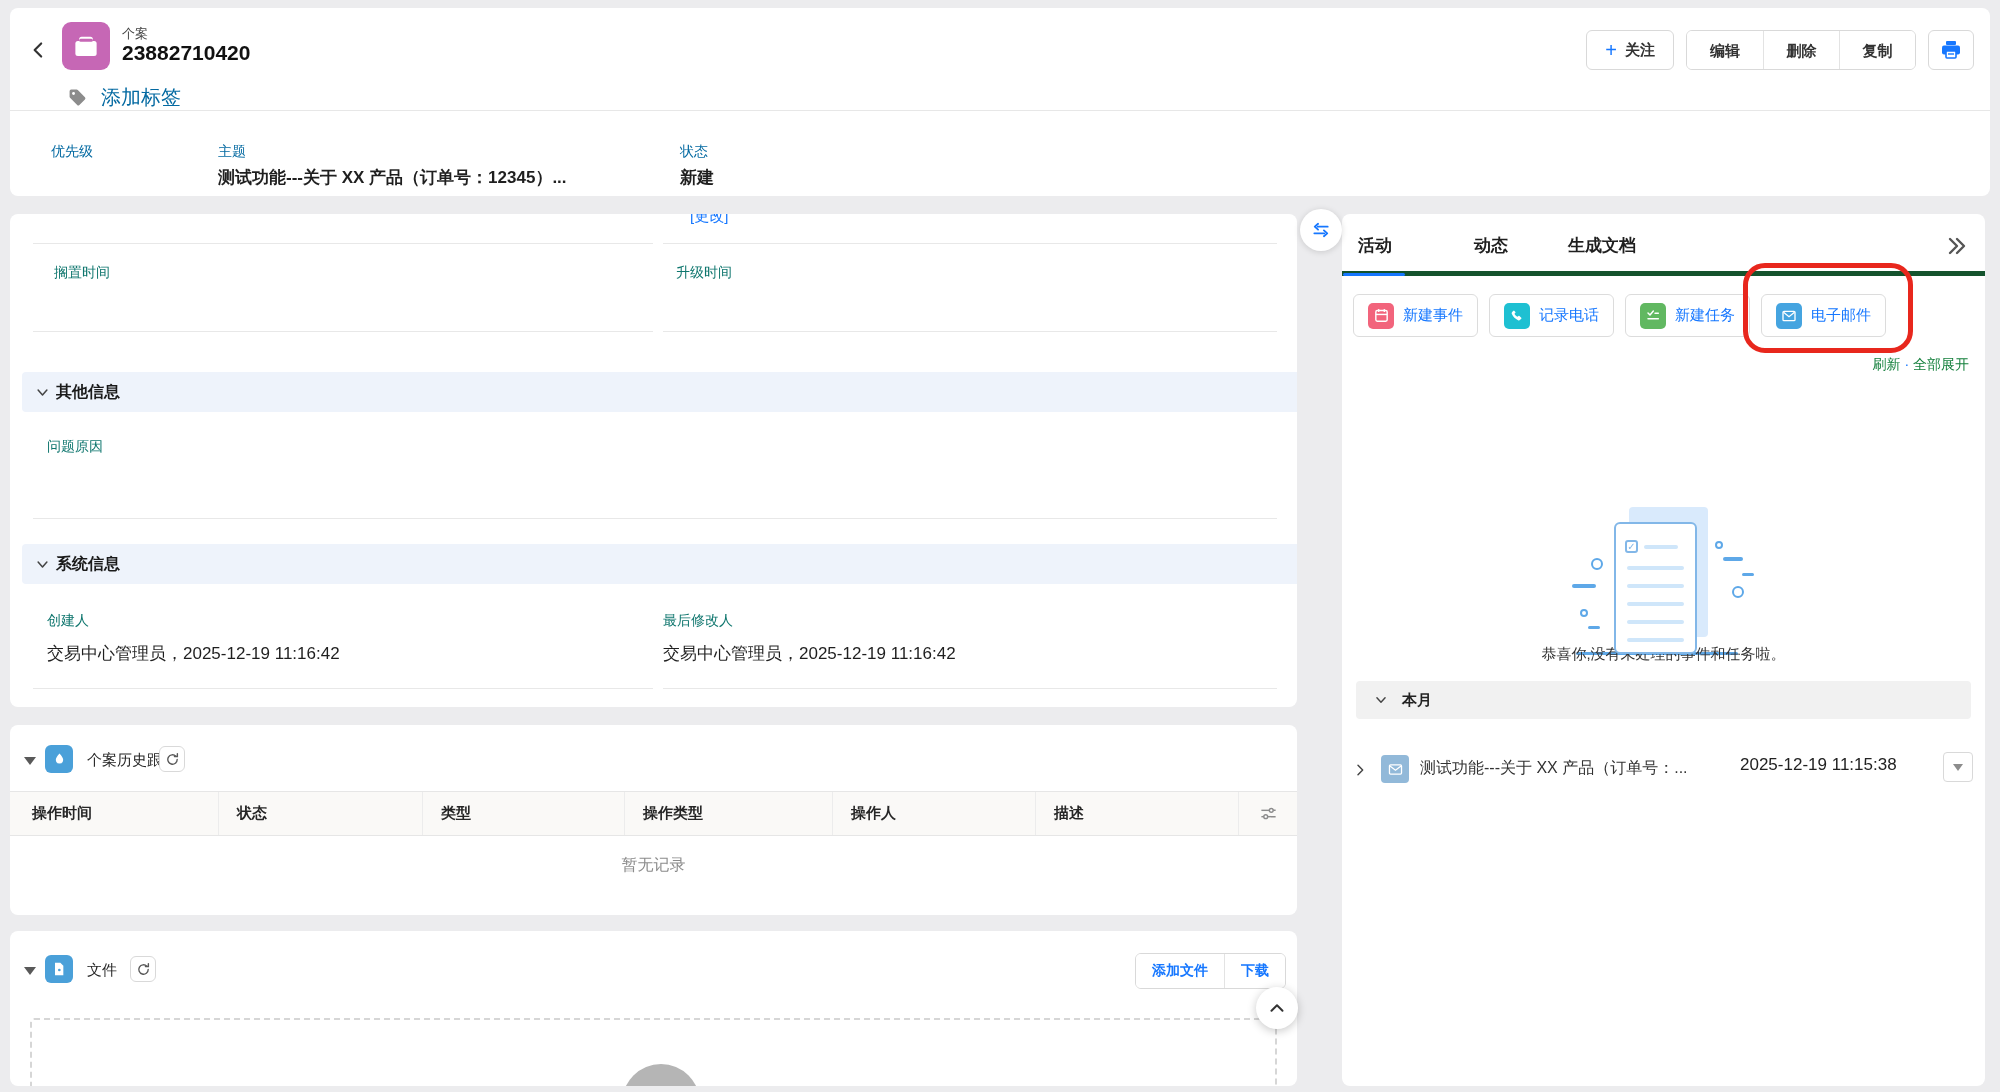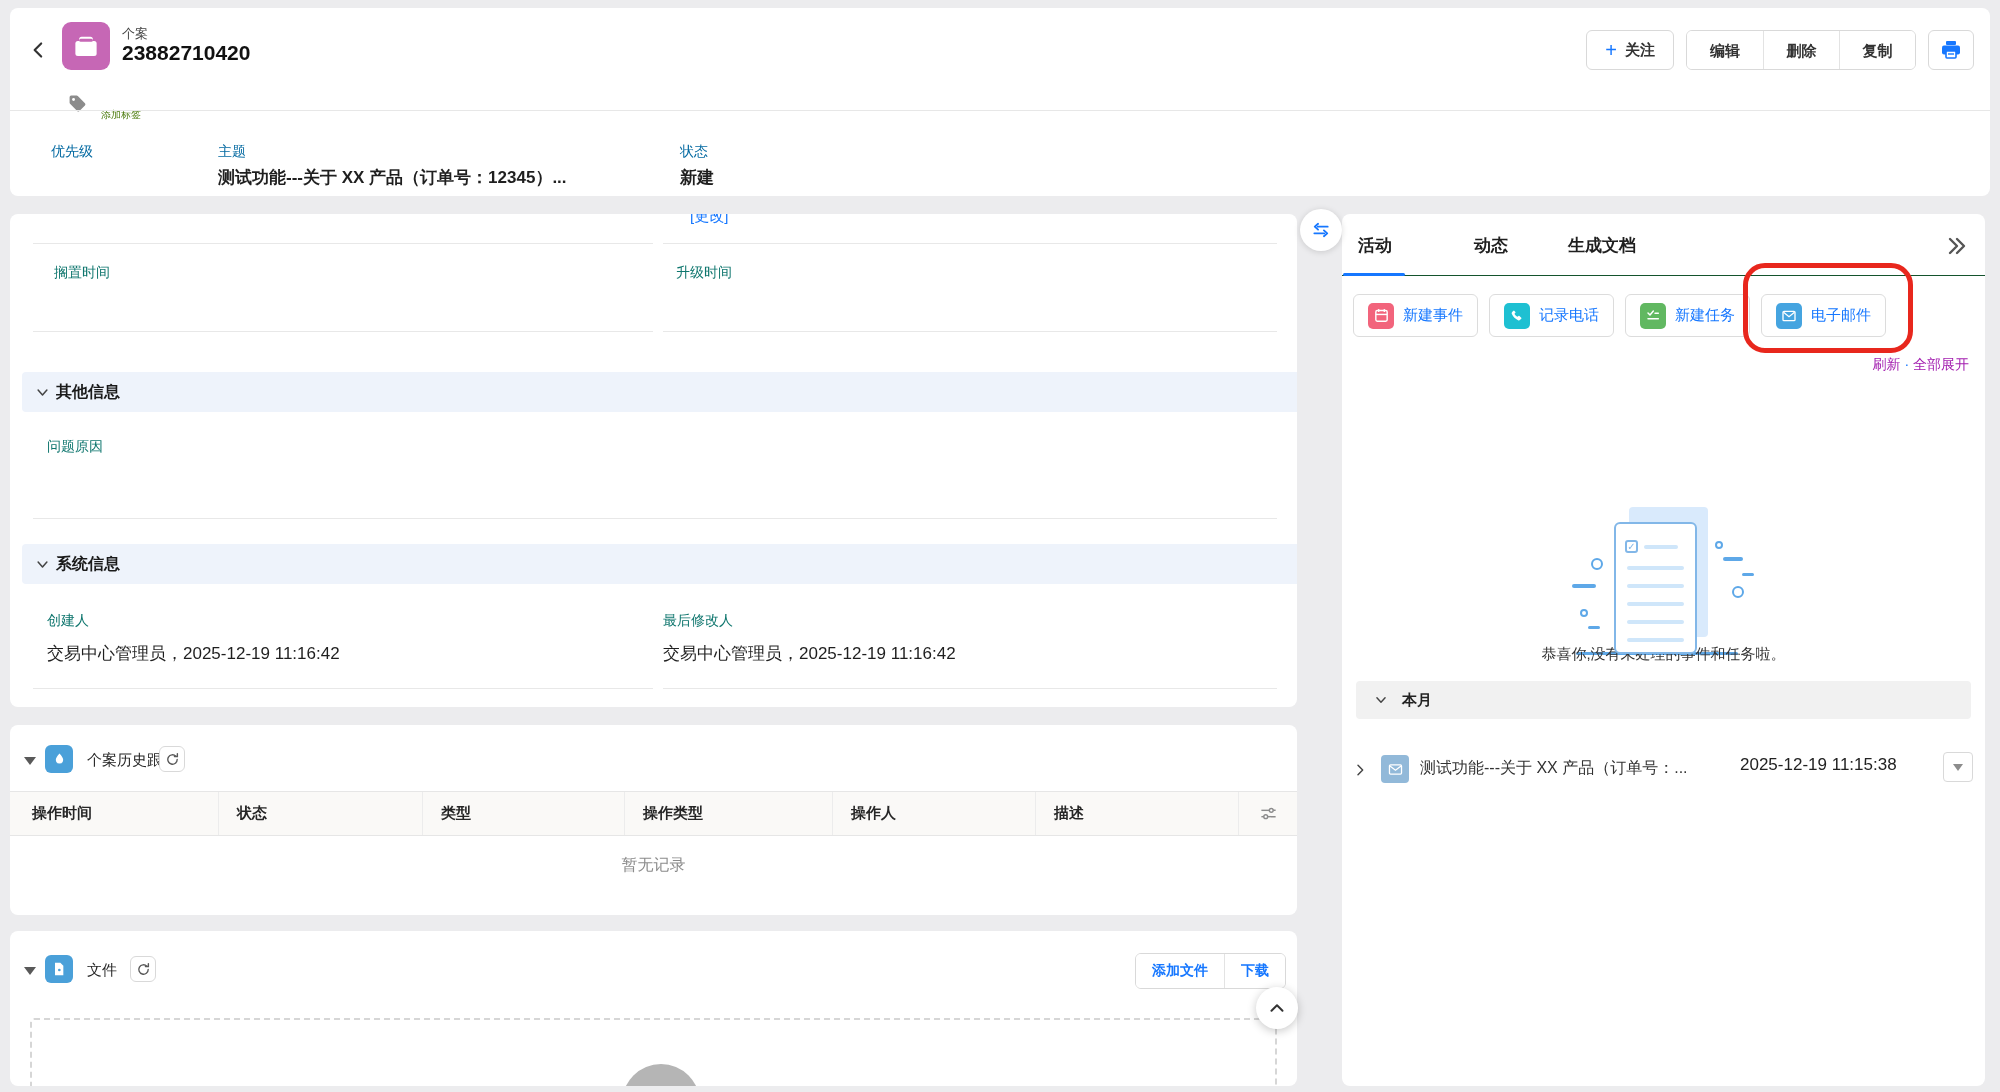--- a/index.html
+++ b/index.html
@@ -13,21 +13,21 @@
   .page { position:absolute; inset:0; }
   .card { position:absolute; background:#fff; border-radius:8px; }
 
   
   .header-card { left:10px; top:8px; width:1980px; height:188px; }
   .back-btn { position:absolute; left:14px; top:28px; width:30px; height:30px; background:none; border:none; cursor:pointer; }
   .case-icon { position:absolute; left:52px; top:14px; width:48px; height:48px; border-radius:9px; display:flex; align-items:center; justify-content:center; }
   .entity-label { position:absolute; left:112px; top:17px; font-size:13px; color:#434343; }
   .record-id { position:absolute; left:112px; top:33px; font-size:21px; font-weight:700; color:#111; }
   .tag-row { position:absolute; left:58px; top:76px; display:flex; align-items:center; gap:14px; }
-  .add-tag { color:#4d7c0f; font-size:10px; text-decoration:none; cursor:pointer;margin-top:24px; }
+  .add-tag { color:#0369a1; font-size:20px; text-decoration:none; cursor:pointer; }
   .header-actions { position:absolute; right:16px; top:22px; display:flex; gap:12px; align-items:center; }
   .btn { background:#fff; border:1px solid #d9d9d9; border-radius:6px; height:40px; font-size:15px; font-weight:700; color:#333; cursor:pointer; font-family:inherit; }
   .follow-btn { display:flex; align-items:center; gap:8px; padding:0 18px; }
   .plus-glyph { color:#1677ff; font-size:20px; font-weight:400; line-height:1; }
   .btn-group { display:flex; border:1px solid #d9d9d9; border-radius:6px; overflow:hidden; height:40px; }
   .btn-group .btn { border:none; border-radius:0; width:76px; }
   .btn-group .btn + .btn { border-left:1px solid #e3e3e3; }
   .print-btn { width:46px; display:flex; align-items:center; justify-content:center; }
   .header-divider { position:absolute; left:0; right:0; top:102px; height:1px; background:#e7e7e7; }
   .hl-label { position:absolute; font-size:14px; color:#0369a1; }
@@ -58,30 +58,30 @@
   .file-actions { position:absolute; right:11px; top:22px; display:flex; border:1px solid #d9d9d9; border-radius:6px; overflow:hidden; height:36px; background:#fff; }
   .file-actions .fbtn { border:none; background:#fff; color:#1677ff; font-size:14px; font-weight:600; padding:0 16px; cursor:pointer; font-family:inherit; }
   .file-actions .fbtn + .fbtn { border-left:1px solid #e3e3e3; }
   .dropzone { position:absolute; left:20px; top:87px; width:1247px; height:120px; border:2px dashed #d6d6d6; border-radius:4px; }
   .upload-blob { position:absolute; left:612px; top:133px; width:78px; height:40px; background:#b5b5b5; border-radius:39px 39px 0 0; }
 
   .scrolltop-btn { position:absolute; left:1256px; top:987px; width:42px; height:42px; border-radius:50%; background:#fff; box-shadow:0 2px 10px rgba(0,0,0,.22); border:none; display:flex; align-items:center; justify-content:center; cursor:pointer; z-index:30; }
 
   
   .activity-card { left:1342px; top:214px; width:643px; height:872px; overflow:hidden; }
-  .tabs-row { position:absolute; left:0; right:0; top:0; height:62px; border-bottom:1px solid #14532d; }
+  .tabs-row { position:absolute; left:0; right:0; top:0; height:62px; border-bottom:5px solid #14532d; }
   .tab { position:absolute; top:20px; font-size:17px; font-weight:700; color:#1f1f1f; cursor:pointer; }
   .tab-underline { position:absolute; left:1px; top:59px; width:62px; height:3px; background:#1677ff; border-radius:2px; }
   .panel-expand { position:absolute; right:16px; top:20px; cursor:pointer; }
   .actions-row { position:absolute; left:11px; top:80px; display:flex; gap:11px; }
   .action-btn { display:flex; align-items:center; gap:9px; height:43px; padding:0 14px; background:#fff; border:1px solid #dcdcdc; border-radius:6px; cursor:pointer; font-family:inherit; }
   .action-icon { width:26px; height:26px; border-radius:5px; display:flex; align-items:center; justify-content:center; }
   .action-label { font-size:15px; color:#1677ff; }
   .links-row { position:absolute; right:16px; top:142px; font-size:14px; color:#1677ff; }
-  .links-row a { color:#a21caf; text-decoration:none; cursor:pointer; }
+  .links-row a { color:#15803d; text-decoration:none; cursor:pointer; }
   .acc-bar { position:absolute; left:14px; width:615px; height:38px; background:#f1f1f1; border-radius:4px; display:flex; align-items:center; gap:14px; padding-left:18px; cursor:pointer; }
   .acc-bar .acc-title { font-size:15px; font-weight:700; color:#222; }
   .upcoming-bar { top:182px; }
   .month-bar { top:467px; }
   .congrats { position:absolute; left:0; right:0; top:431px; text-align:center; font-size:15px; color:#333; }
 
   
   .illus { position:absolute; left:0; top:0; }
   .illus-shadow { left:287px; top:293px; width:79px; height:130px; background:#d9eafc; border-radius:4px; }
   .illus-doc { left:272px; top:308px; width:83px; height:132px; background:#fff; border:2px solid #82b7e8; border-radius:6px; z-index:2; }

